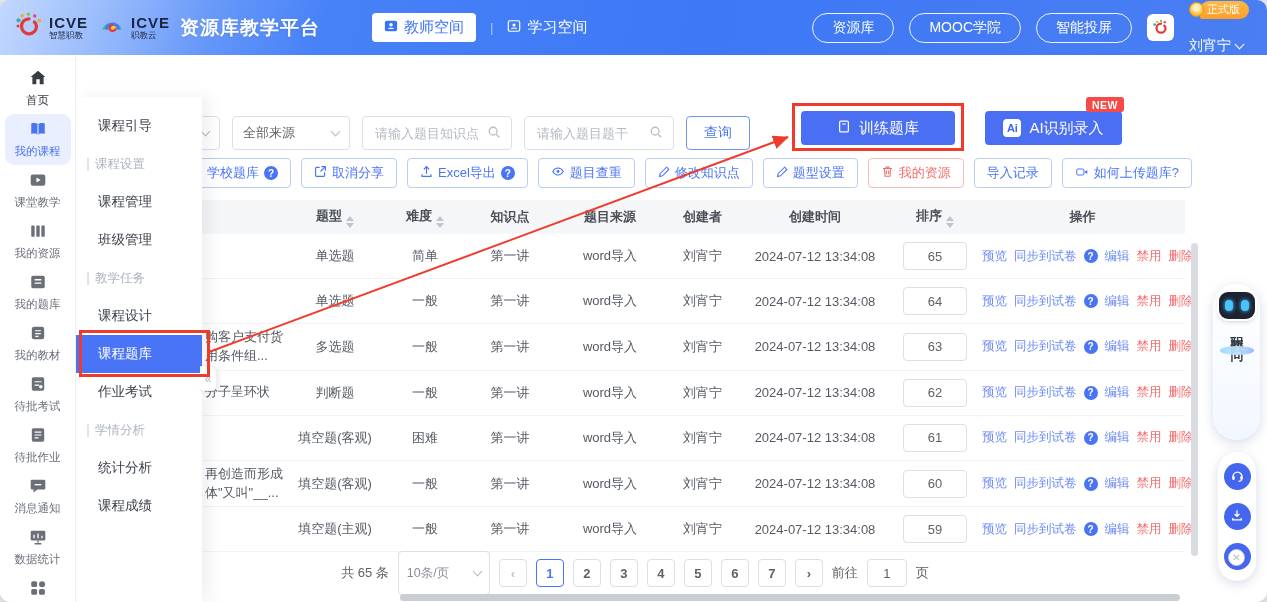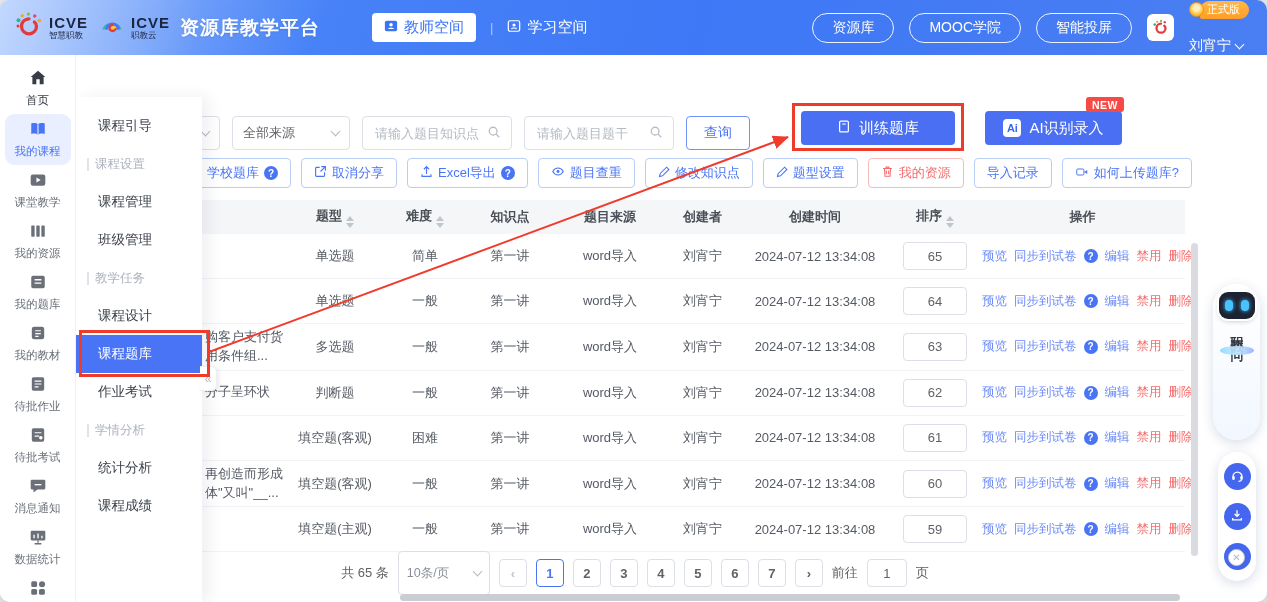--- a/index.html
+++ b/index.html
@@ -267,31 +267,31 @@
     <div class="side-item">
       <span><svg viewBox="0 0 16 16" fill="currentColor">
             <rect x="2.5" y="2.5" width="11" height="11" rx="2"></rect>
             <path d="M5.5 6h5M5.5 8.5h5M5.5 11h3" stroke="#fff" stroke-width="1.1"></path>
           </svg></span>
       <span>我的教材</span>
     </div>
     <div class="side-item">
       <span><svg viewBox="0 0 16 16" fill="currentColor">
             <rect x="2.5" y="2" width="11" height="12" rx="1.5"></rect>
-            <path d="M5 5.5h6M5 8h6M5 10.5h3.5" stroke="#fff" stroke-width="1.1"></path>
-          </svg></span>
-      <span>待批作业</span>
-    </div>
-    <div class="side-item">
-      <span><svg viewBox="0 0 16 16" fill="currentColor">
-            <rect x="2.5" y="2" width="11" height="12" rx="1.5"></rect>
             <path d="M5 6h6M5 9h4" stroke="#fff" stroke-width="1.1"></path>
             <circle cx="10.5" cy="10.5" r="1.6" fill="#fff"></circle>
           </svg></span>
       <span>待批考试</span>
+    </div>
+    <div class="side-item">
+      <span><svg viewBox="0 0 16 16" fill="currentColor">
+            <rect x="2.5" y="2" width="11" height="12" rx="1.5"></rect>
+            <path d="M5 5.5h6M5 8h6M5 10.5h3.5" stroke="#fff" stroke-width="1.1"></path>
+          </svg></span>
+      <span>待批作业</span>
     </div>
     <div class="side-item">
       <span><svg viewBox="0 0 16 16" fill="currentColor">
             <path d="M2.5 2.5h11a1 1 0 011 1v6.5a1 1 0 01-1 1H7.5L4 13.8V11h-1.5a1 1 0 01-1-1V3.5a1 1 0 011-1z"></path>
             <path d="M5 6.8h6" stroke="#fff" stroke-width="1.2"></path>
           </svg></span>
       <span>消息通知</span>
     </div>
     <div class="side-item">
       <span><svg viewBox="0 0 16 16" fill="currentColor">

